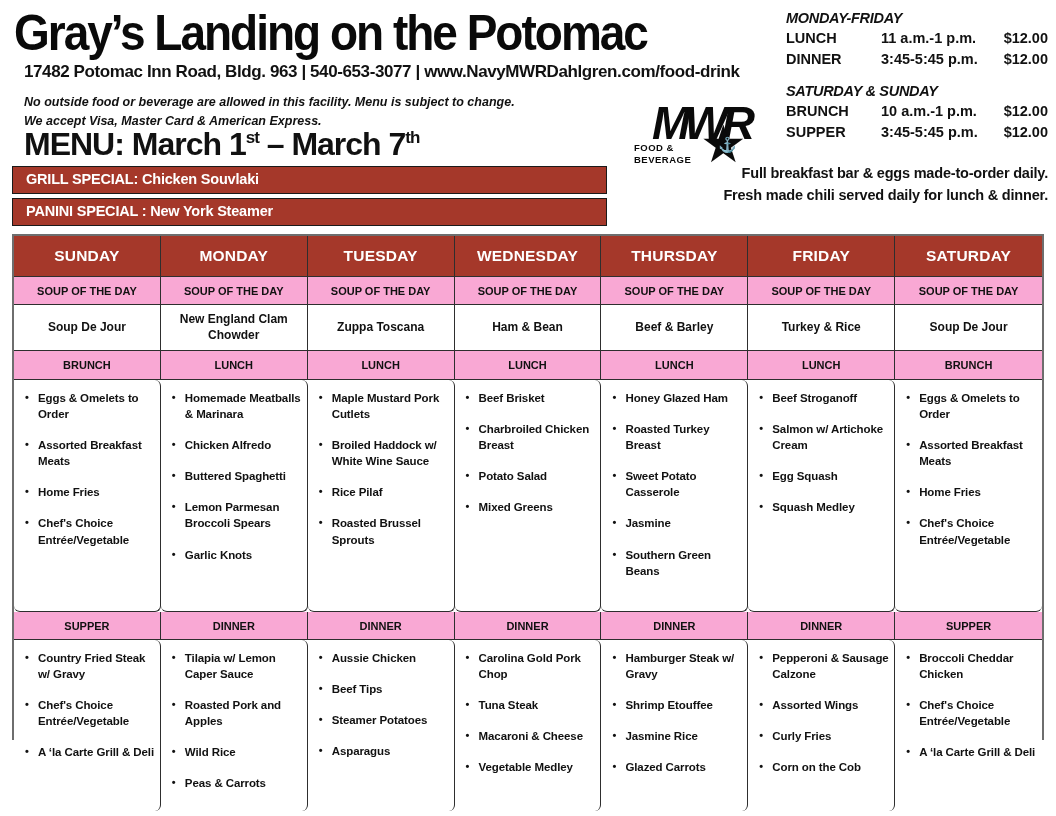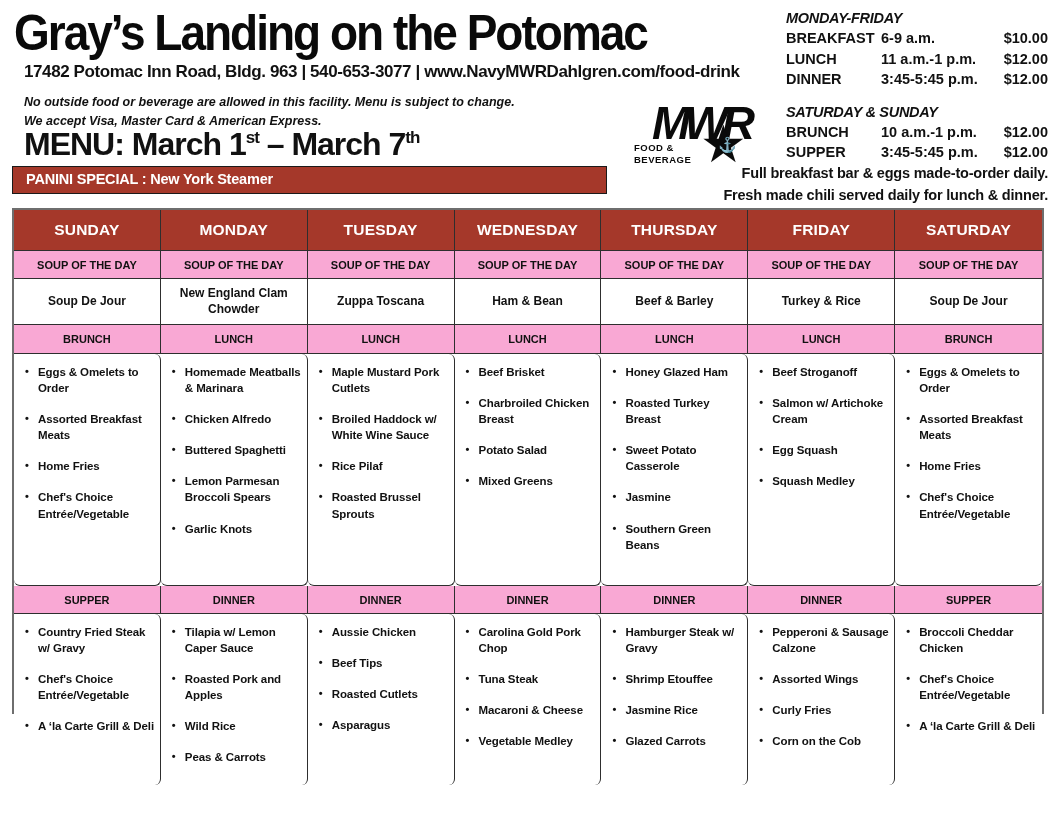--- a/index.html
+++ b/index.html
@@ -82,21 +82,21 @@
   .specials { position: absolute; left: 12px; top: 166px; width: 595px; }
   .special-bar {
     height: 28px; margin-bottom: 4px;
     background: #A5382A; border: 1.5px solid #1a1a1a;
     color: #ffffff; font-size: 14.5px; font-weight: 800;
     line-height: 25px; padding-left: 13px; letter-spacing: -0.2px;
   }
 
   
   .menu-table {
-    position: absolute; left: 12px; top: 208px; width: 1032px; height: 506px;
+    position: absolute; left: 12px; top: 234px; width: 1032px; height: 506px;
     display: grid;
     grid-template-columns: repeat(7, 1fr);
     grid-template-rows: 41px 28px 46px 29px 232px 28px 1fr;
     border: 2px solid #6e6e6e; border-bottom: none;
     background: #ffffff;
   }
   .cell { border-right: 1.5px solid #2e2e2e; border-bottom: 1.5px solid #2e2e2e; }
   .cell:nth-child(7n) { border-right: none; }
   .day-header {
     background: #A5382A; color: #ffffff;
@@ -132,25 +132,20 @@
 <div class="page-title">Gray’s Landing on the Potomac</div>
 <div class="address-line">17482 Potomac Inn Road, Bldg. 963  |  540-653-3077 | www.NavyMWRDahlgren.com/food-drink</div>
 <div class="notes">
   <div>No outside food or beverage are allowed in this facility. Menu is subject to change.</div>
   <div>We accept Visa, Master Card &amp; American Express.</div>
 </div>
 <div class="menu-title"><span>MENU: March 1</span><sup>st</sup><span> – March 7</span><sup>th</sup></div>
 
 <div class="hours-panel">
   <div class="hours-section-label">MONDAY-FRIDAY</div>
-  <div class="hours-row">
-    <span class="hours-meal">BREAKFAST</span>
-    <span class="hours-time">6-9 a.m.</span>
-    <span class="hours-price">$10.00</span>
-  </div>
   <div class="hours-row">
     <span class="hours-meal">LUNCH</span>
     <span class="hours-time">11 a.m.-1 p.m.</span>
     <span class="hours-price">$12.00</span>
   </div>
   <div class="hours-row">
     <span class="hours-meal">DINNER</span>
     <span class="hours-time">3:45-5:45 p.m.</span>
     <span class="hours-price">$12.00</span>
   </div>
@@ -177,20 +172,21 @@
     <span>BEVERAGE</span>
   </span>
 </div>
 
 <div class="daily-notes">
   <div>Full breakfast bar &amp; eggs made-to-order daily.</div>
   <div>Fresh made chili served daily for lunch &amp; dinner.</div>
 </div>
 
 <div class="specials">
+  <div class="special-bar">GRILL SPECIAL: Chicken Souvlaki</div>
   <div class="special-bar">PANINI SPECIAL : New York Steamer</div>
 </div>
 
 <div class="menu-table">
 
   <div class="cell day-header">SUNDAY</div>
   <div class="cell day-header">MONDAY</div>
   <div class="cell day-header">TUESDAY</div>
   <div class="cell day-header">WEDNESDAY</div>
   <div class="cell day-header">THURSDAY</div>
@@ -300,21 +296,21 @@
         <li>Tilapia w/ Lemon Caper Sauce</li>
         <li>Roasted Pork and Apples</li>
         <li>Wild Rice</li>
         <li>Peas &amp; Carrots</li>
       </ul>
     </div>
   <div class="cell menu-list-cell no-bottom">
       <ul class="menu-list">
         <li>Aussie Chicken</li>
         <li>Beef Tips</li>
-        <li>Roasted Cutlets</li>
+        <li>Steamer Potatoes</li>
         <li>Asparagus</li>
       </ul>
     </div>
   <div class="cell menu-list-cell no-bottom">
       <ul class="menu-list">
         <li>Carolina Gold Pork Chop</li>
         <li>Tuna Steak</li>
         <li>Macaroni &amp; Cheese</li>
         <li>Vegetable Medley</li>
       </ul>

